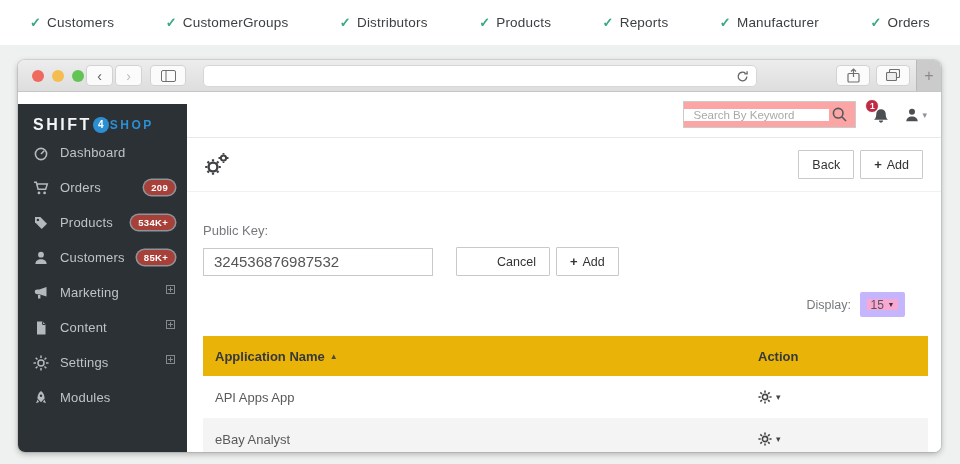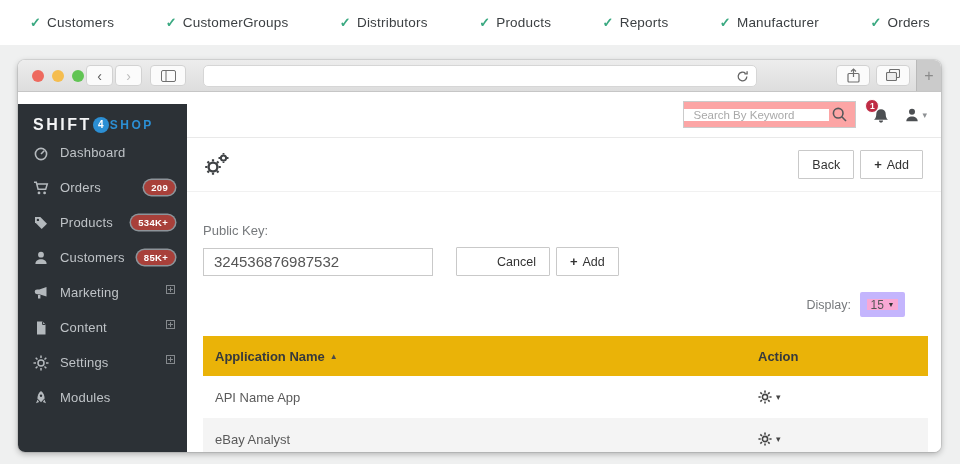--- a/index.html
+++ b/index.html
@@ -461,21 +461,21 @@
         <div class="t-head">
           <div class="t-col-name">
             <span>Application Name</span>
             <span class="sort-ind">▲</span>
           </div>
           <div class="t-col-action">
             <span>Action</span>
           </div>
         </div>
         <div class="t-row">
-          <div class="row-name">API Name App</div>
+          <div class="row-name">API Apps App</div>
           <div class="row-action">
             <svg width="14" height="14" viewBox="0 0 16 16">
                 <circle cx="8" cy="8" r="3" fill="none" stroke="#444" stroke-width="1.8"></circle>
                 <g stroke="#444" stroke-width="1.8">
                   <line x1="8" y1="0.5" x2="8" y2="3"></line>
                   <line x1="8" y1="13" x2="8" y2="15.5"></line>
                   <line x1="0.5" y1="8" x2="3" y2="8"></line>
                   <line x1="13" y1="8" x2="15.5" y2="8"></line>
                   <line x1="2.7" y1="2.7" x2="4.5" y2="4.5"></line>
                   <line x1="11.5" y1="11.5" x2="13.3" y2="13.3"></line>

